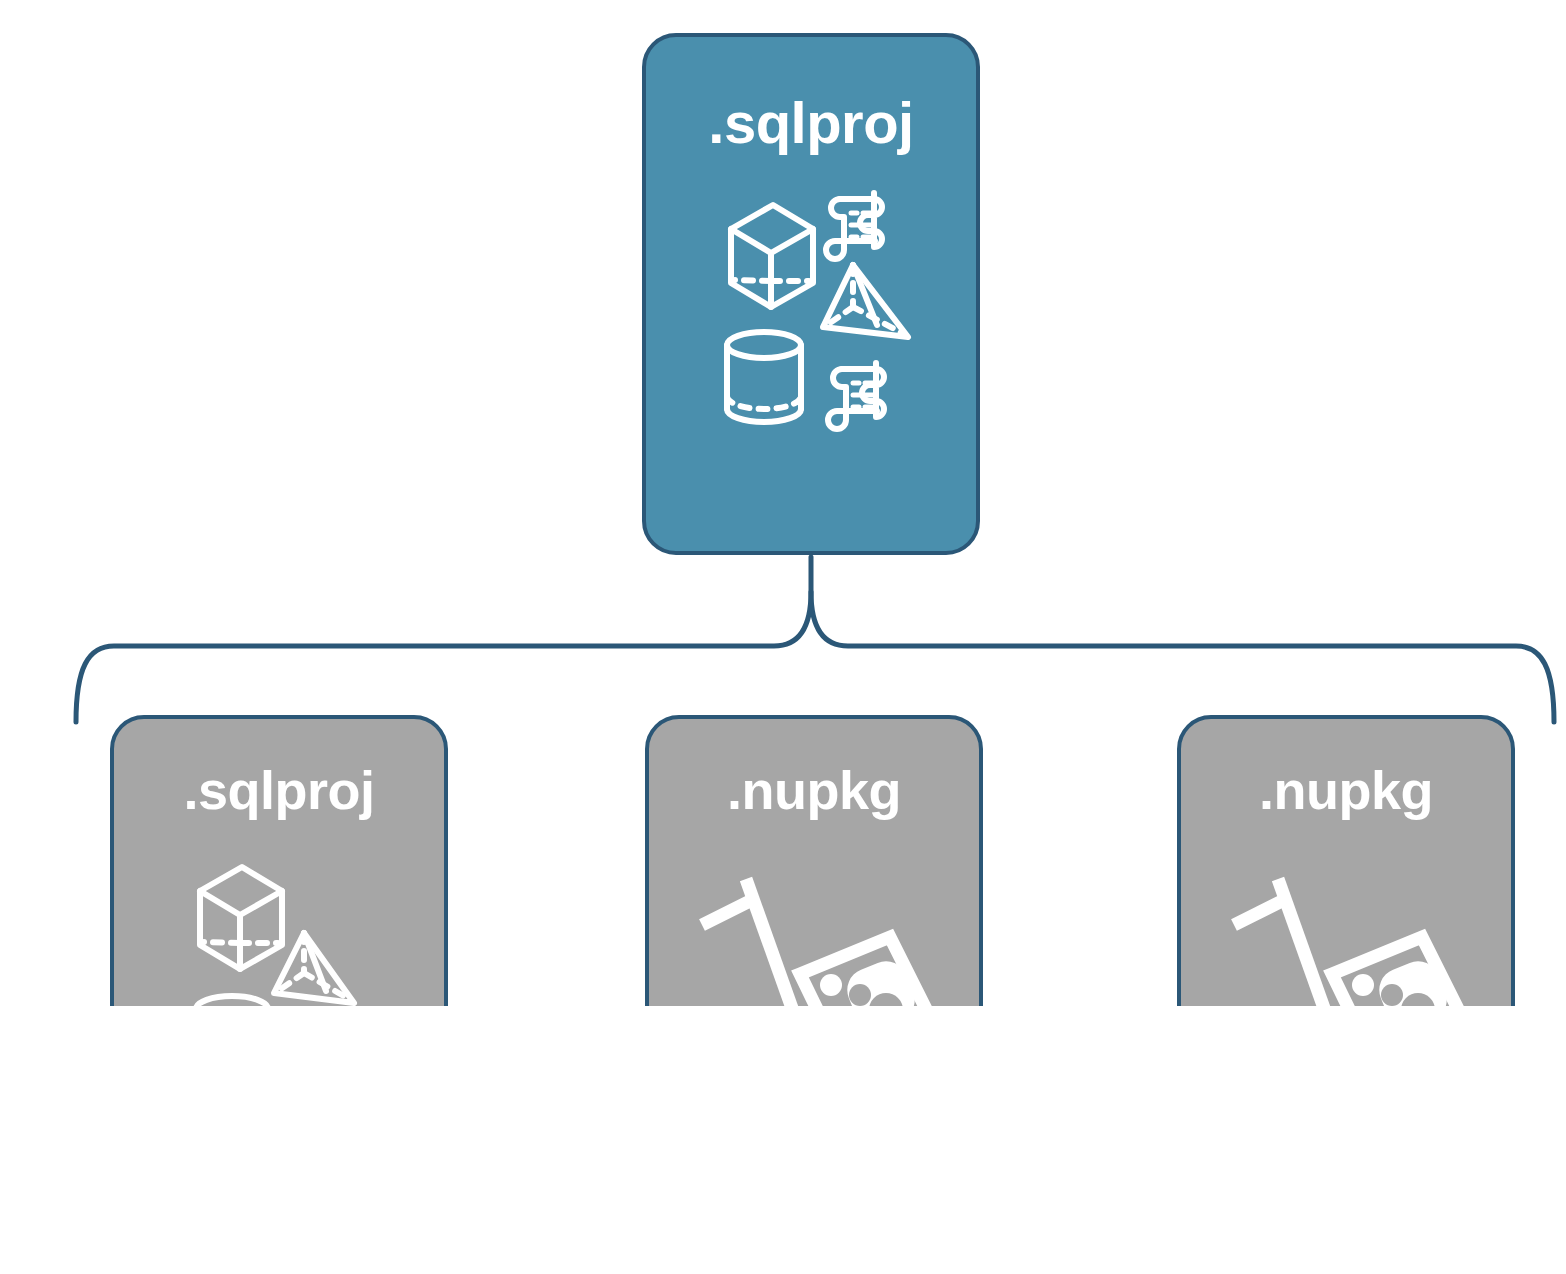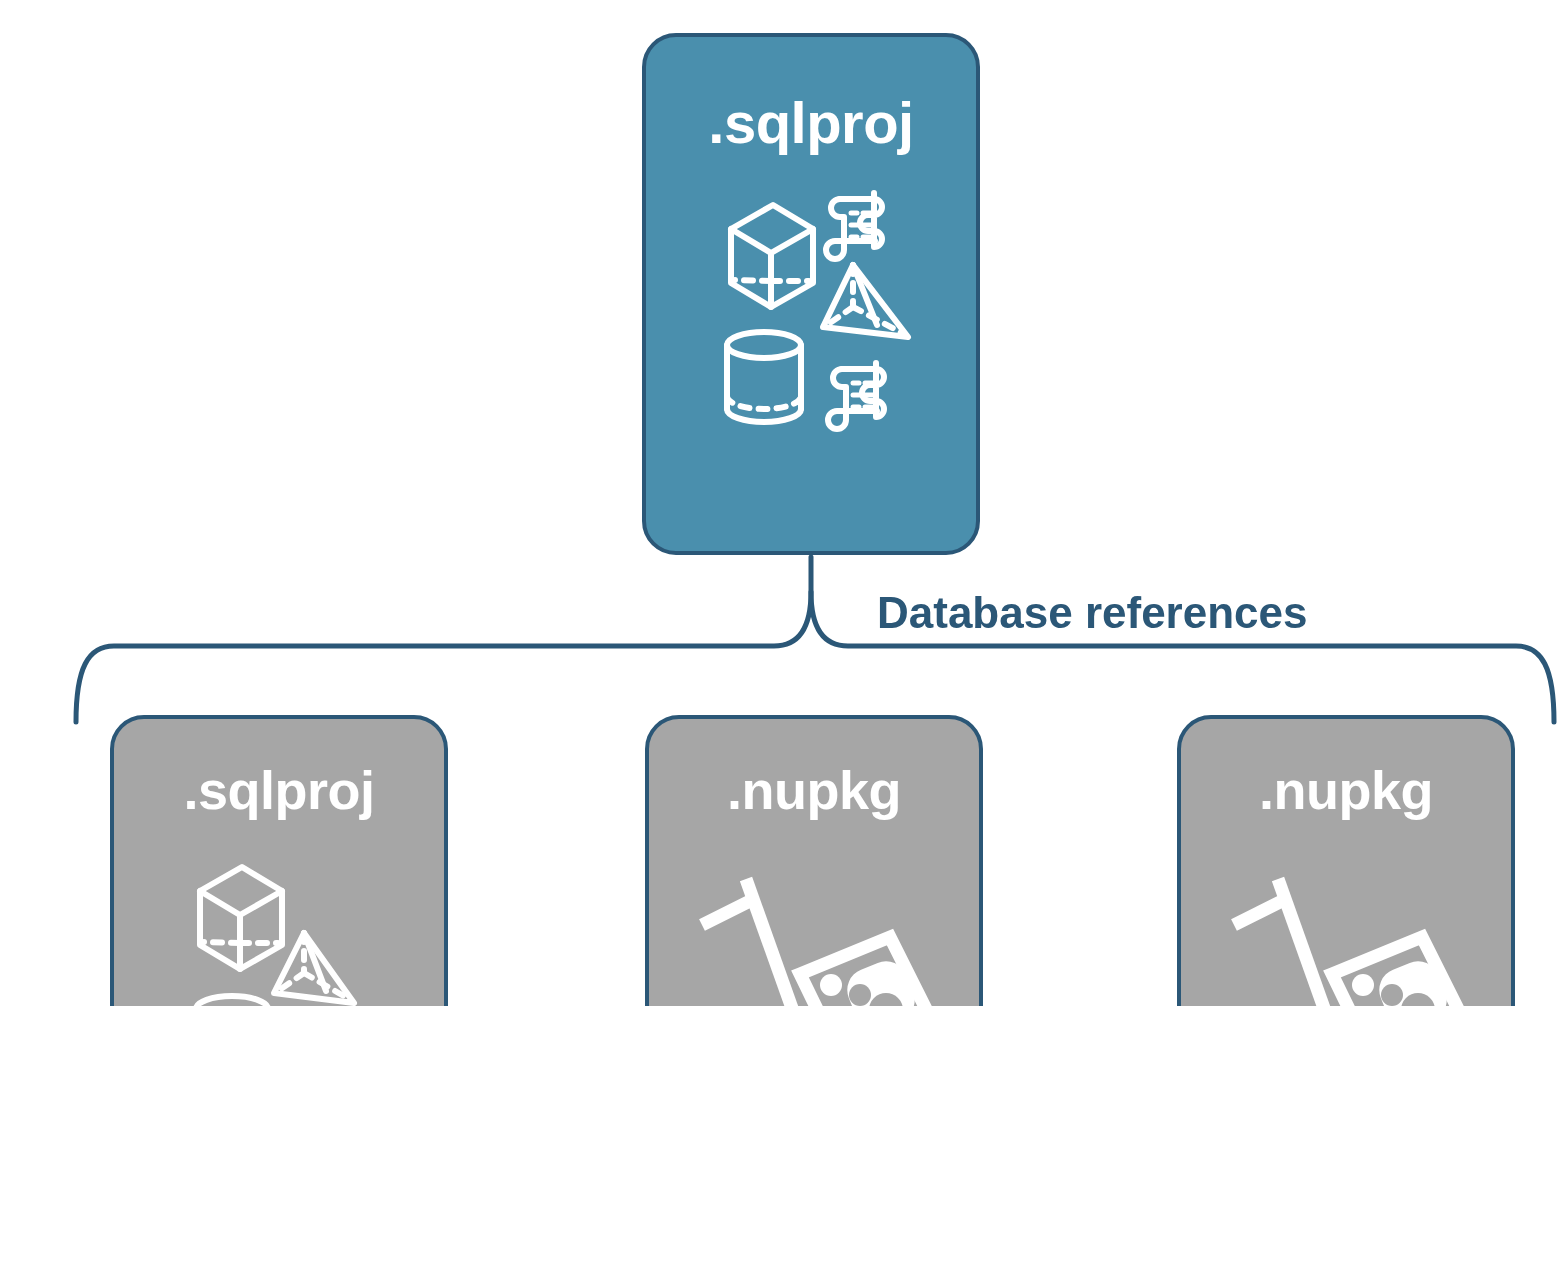--- a/index.html
+++ b/index.html
@@ -145,21 +145,20 @@
              L779 592
              C779 624 769 646 742 646
              L82 646
              C56 646 44 668 44 722" fill="none" stroke="#2b5777" stroke-width="5" stroke-linecap="round"></path>
     <path d="M779 592
              C779 624 789 646 816 646
              L1484 646
              C1510 646 1522 668 1522 722" fill="none" stroke="#2b5777" stroke-width="5" stroke-linecap="round"></path>
   </svg>
 
-  <div id="brace-label">Database references</div>
 
   <div class="card secondary" style="left:78px; top:715px; width:338px; height:517px;">
     <div class="card-title">.sqlproj</div>
     <div class="card-art">
       <svg width="230" height="250" viewBox="0 0 230 250" fill="none" stroke="#ffffff" stroke-width="6" stroke-linecap="round" stroke-linejoin="round">
 
         <g>
           <path d="M36 42 L78 18 L118 42 L118 96 L76 120 L36 96 Z"></path>
           <path d="M36 42 L76 66 L118 42"></path>
           <path d="M76 66 L76 120"></path>

